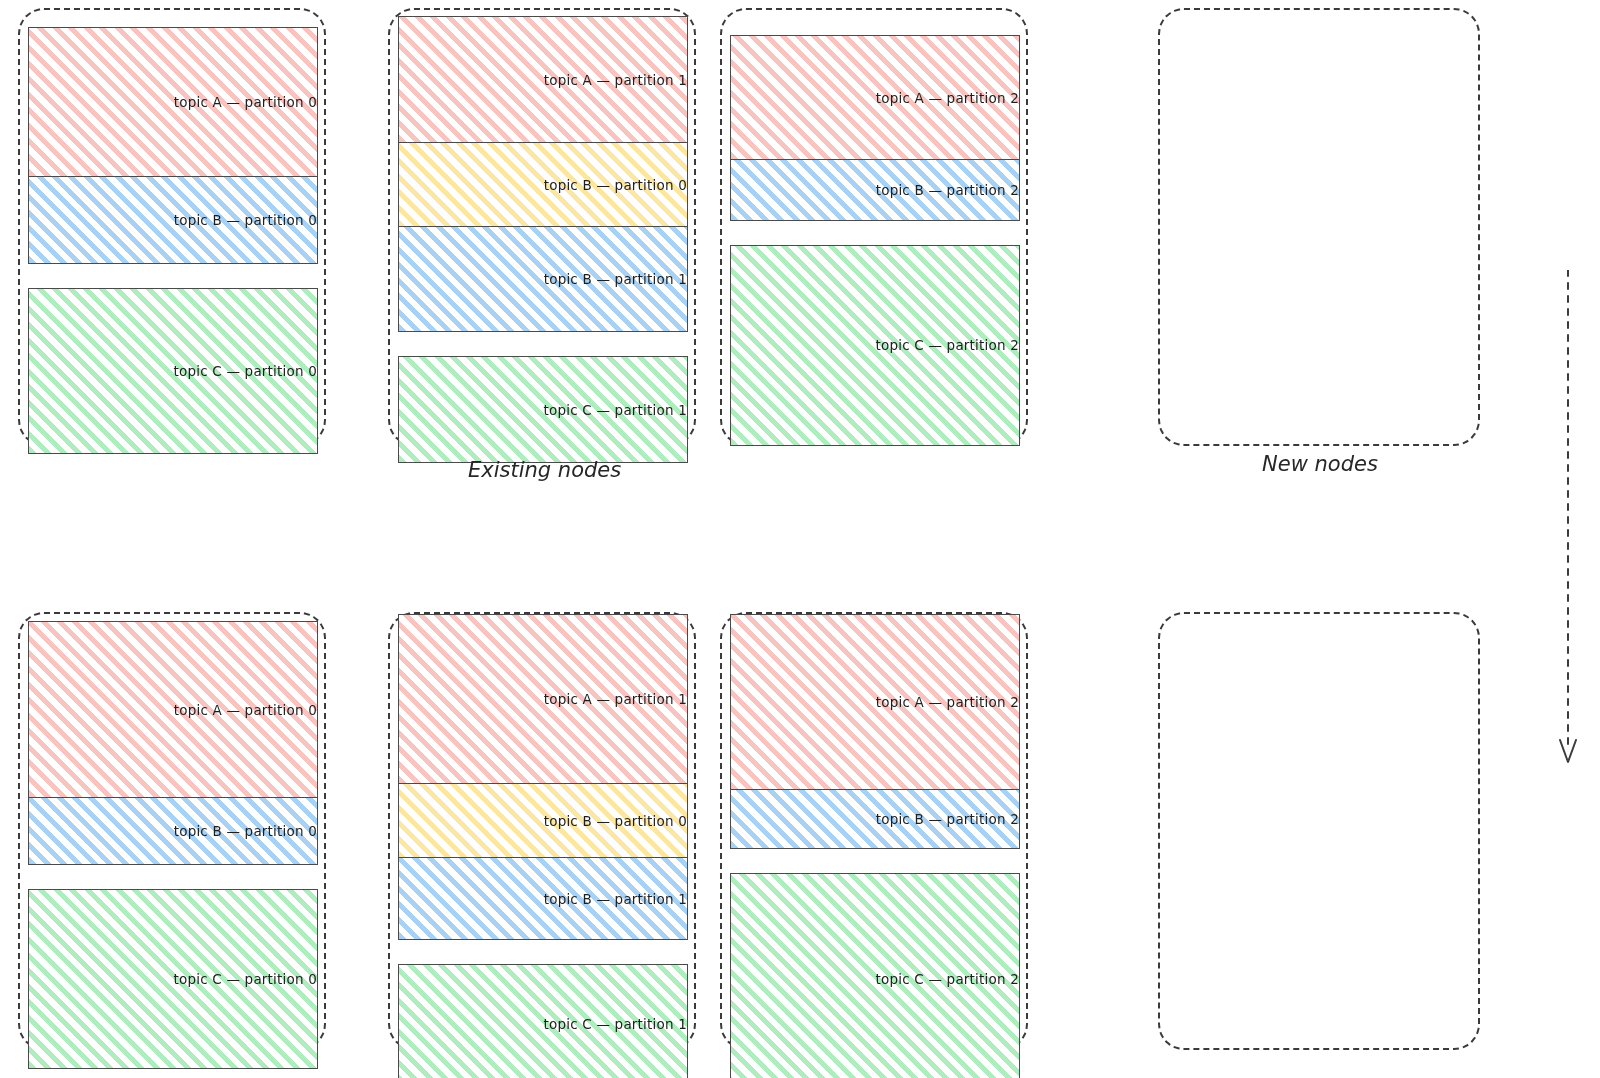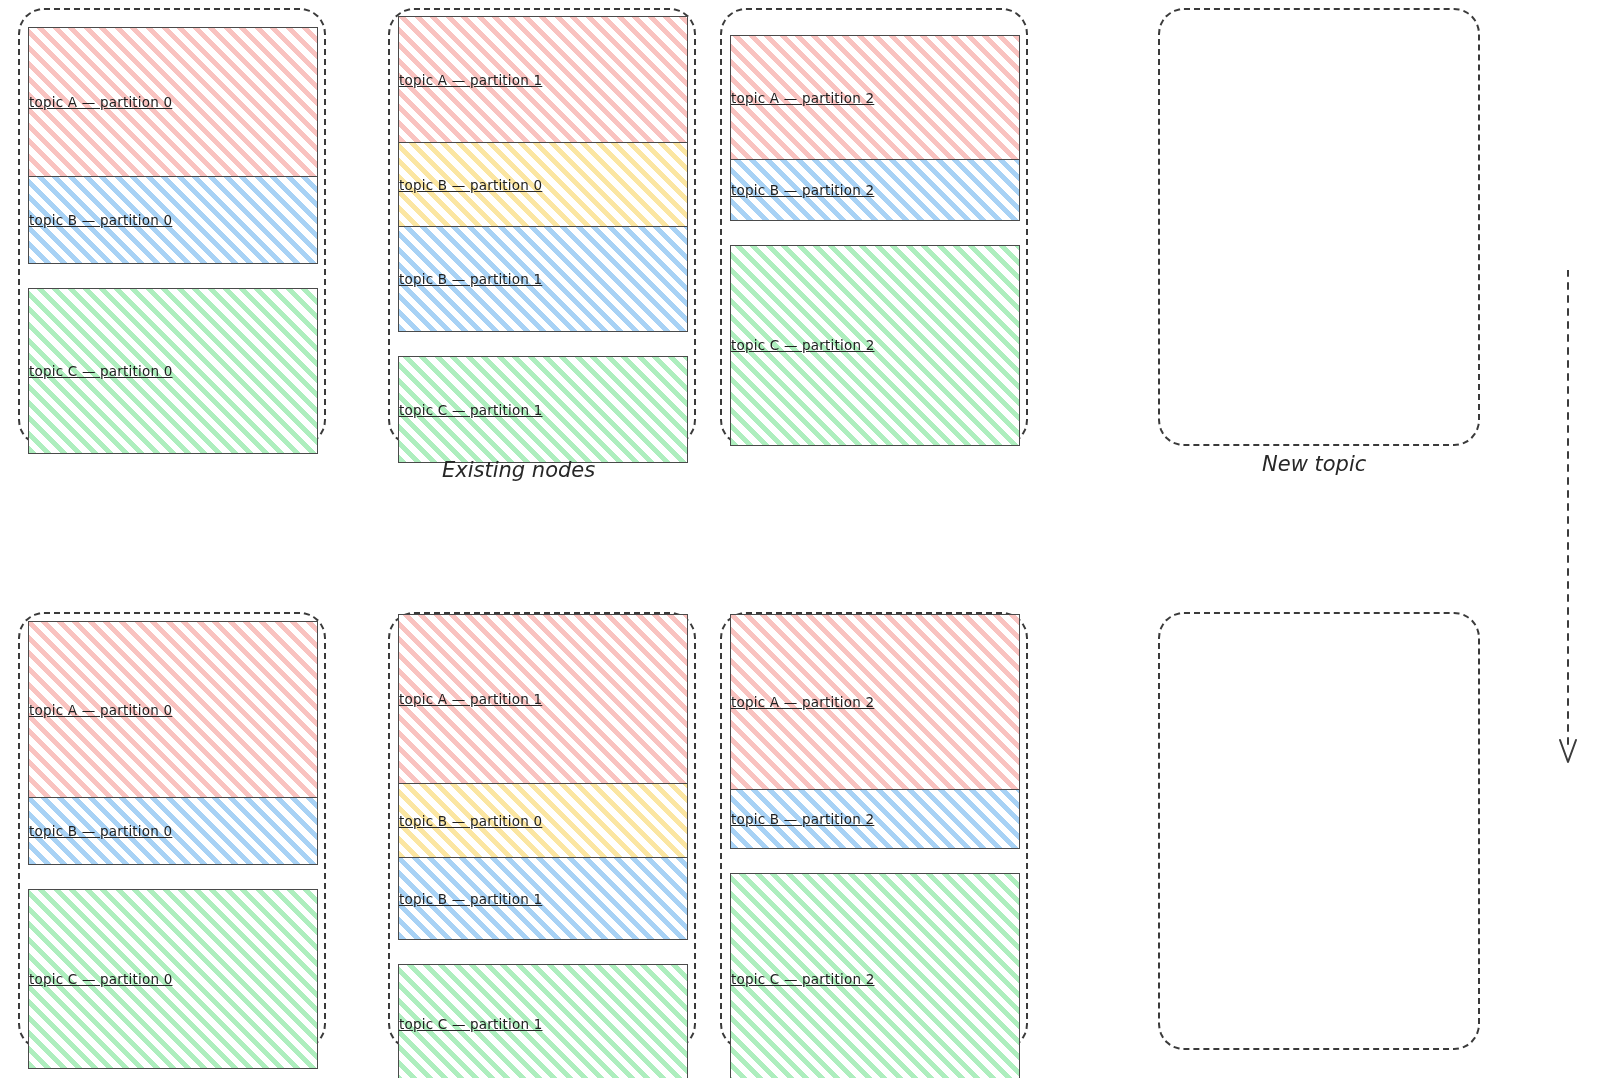--- a/index.html
+++ b/index.html
@@ -58,23 +58,22 @@
   }
 
   
   .part {
     position: relative;
     box-sizing: border-box;
     border: 1.4px solid #4a4a4a;
     margin-top: -1.4px;
     display: flex;
     align-items: center;
-    justify-content: flex-start;
+    justify-content: flex-end;
     overflow: hidden;
-    text-decoration: underline;
   }
   .part:first-child { margin-top: 0; }
 
   .part .label {
     position: relative;
     z-index: 2;
     font-family: "DejaVu Sans", sans-serif;
     font-size: 13.5px;
     letter-spacing: .2px;
     color: #1f1f1f;
@@ -102,21 +101,21 @@
 
   
   .caption {
     position: absolute;
     font-family: "DejaVu Sans", sans-serif;
     font-size: 21px;
     font-style: italic;
     color: #272727;
     white-space: nowrap;
   }
-  #caption-existing { left: 442px;  top: 458px; }
+  #caption-existing { left: 468px;  top: 458px; }
   #caption-new      { left: 1262px; top: 452px; }
 
   
   #flow-arrow {
     position: absolute;
     left: 1548px;
     top: 270px;
     width: 40px;
     height: 500px;
   }
@@ -218,21 +217,21 @@
           </div>
         </div>
     </div>
     <div class="node col3">
       <div class="stack" style="top: 219px;"></div>
     </div>
   </div>
 
   <div class="caption" id="caption-existing">Existing nodes</div>
 
-  <div class="caption" id="caption-new">New topic</div>
+  <div class="caption" id="caption-new">New nodes</div>
 
   <div id="flow-arrow">
     <svg width="40" height="500" viewBox="0 0 40 500" aria-hidden="true">
       <line x1="20" y1="0" x2="20" y2="478" stroke="#3c3c3c" stroke-width="2" stroke-dasharray="6 7" stroke-linecap="round"></line>
       <path d="M 12 470 L 20 492 L 28 470" fill="none" stroke="#3c3c3c" stroke-width="2" stroke-linecap="round" stroke-linejoin="round"></path>
     </svg>
   </div>
 
 </div>
 

